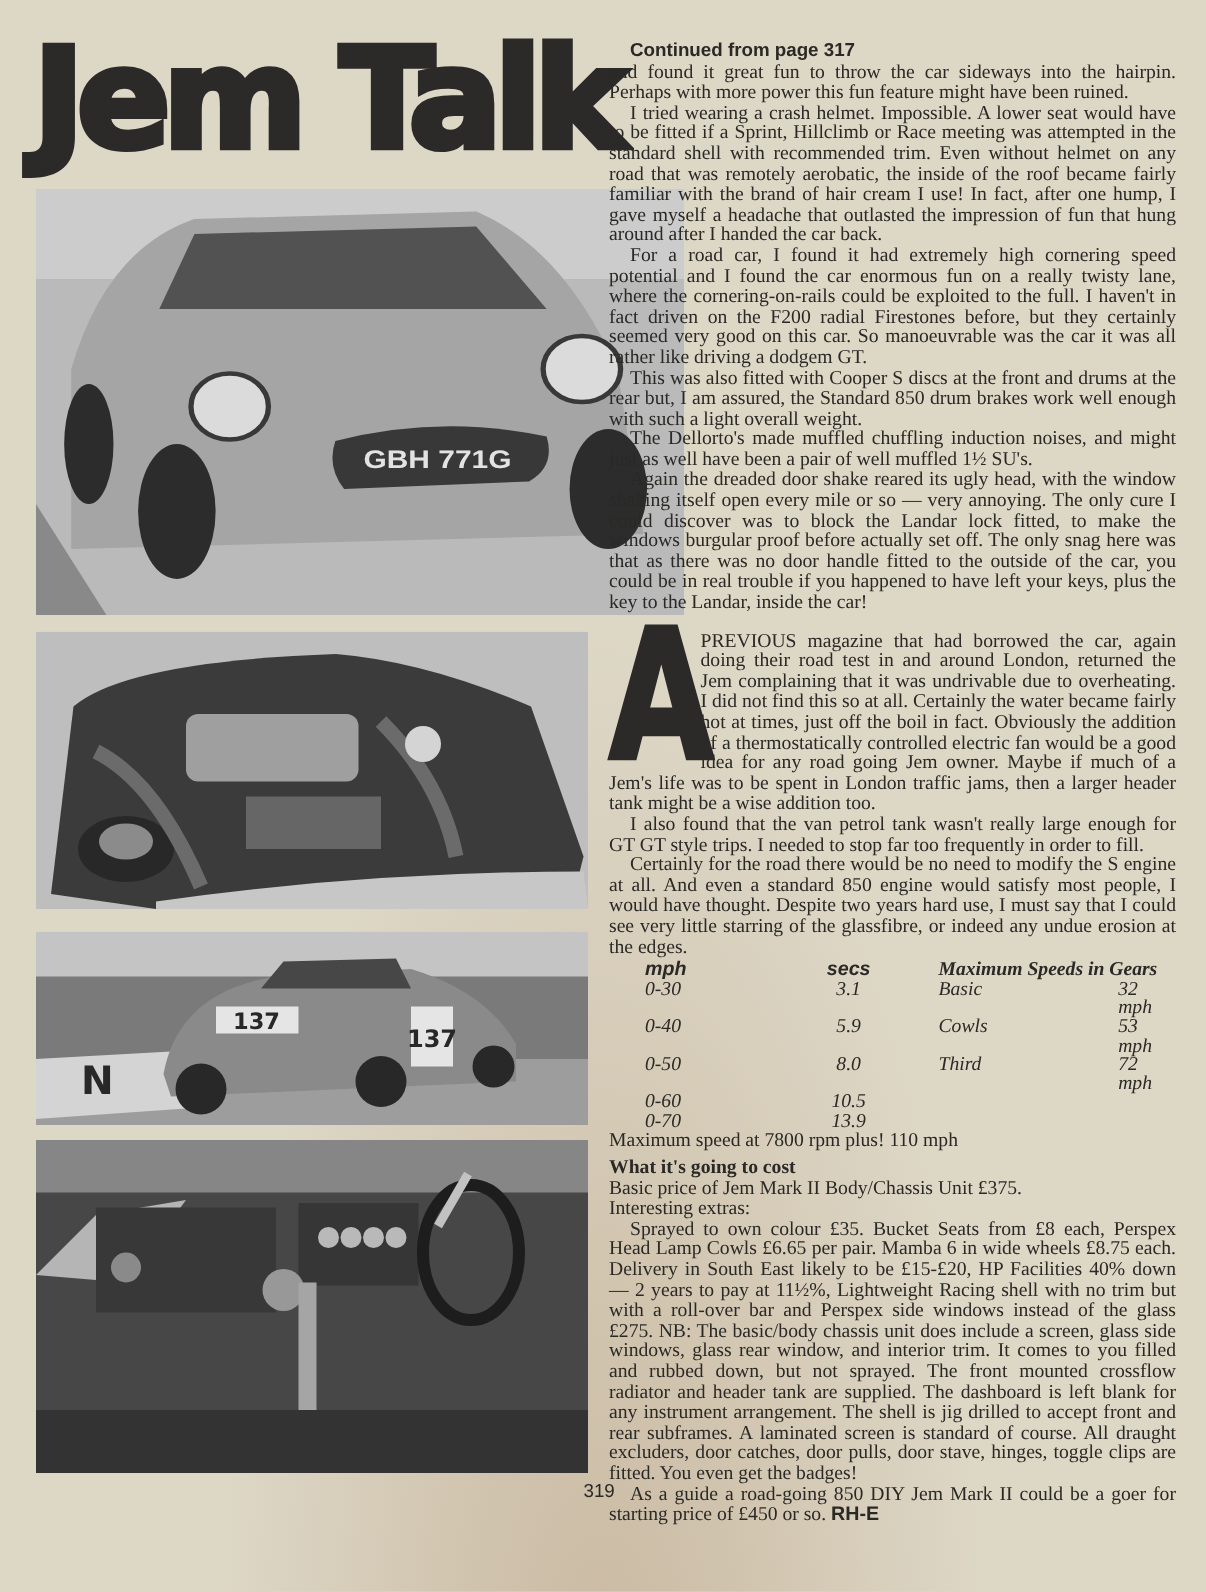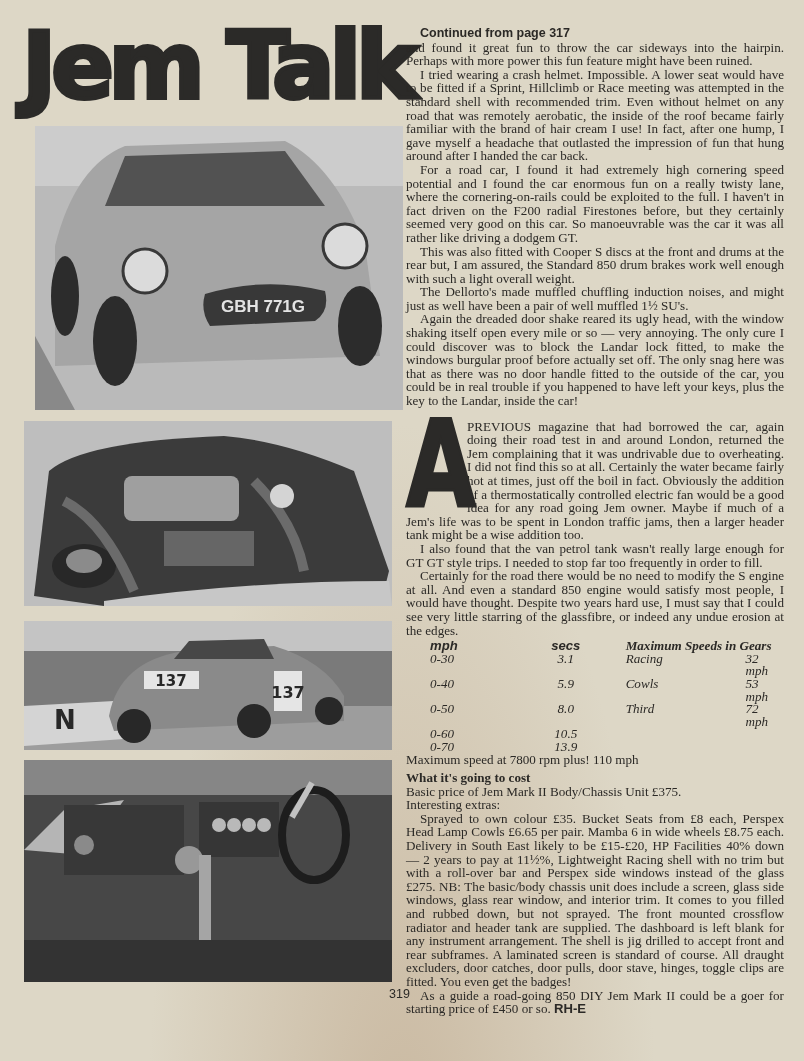--- a/index.html
+++ b/index.html
@@ -17,21 +17,21 @@
     font-weight: 900; font-size: 88px; letter-spacing: -5px;
     line-height: 1; color: #2b2a28;
     transform: scaleX(1.05) scaleY(1.05); transform-origin: left top;
     -webkit-text-stroke: 4px #2b2a28;
   }
   .photo {
     position: absolute; overflow: hidden;
     filter: grayscale(1);
   }
   .photo svg { width: 100%; height: 100%; display: block; }
-  #photo1 { left: 35px; top: 126px; width: 368px; height: 284px; }
+  #photo1 { left: 24px; top: 126px; width: 432px; height: 284px; }
   #photo2 { left: 24px; top: 421px; width: 368px; height: 185px; }
   #photo3 { left: 24px; top: 621px; width: 368px; height: 129px; }
   #photo4 { left: 24px; top: 760px; width: 368px; height: 222px; }
 
   .col {
     position: absolute; left: 406px; top: 27px; width: 378px;
     font-size: 13.1px; line-height: 13.6px; text-align: justify;
   }
   .col p { margin: 0; text-indent: 14px; }
   .col p.noindent { text-indent: 0; }
@@ -158,21 +158,21 @@
   <table class="perf" style="margin-top:3px;">
     <tbody>
         <tr>
       <td class="c-mph th-sans">mph</td>
       <td class="c-secs th-sans">secs</td>
       <td class="th-serif" colspan="2">Maximum Speeds in Gears</td>
     </tr>
     <tr>
       <td class="c-mph">0-30</td>
       <td class="c-secs">3.1</td>
-      <td class="c-gear">Racing</td>
+      <td class="c-gear">Basic</td>
       <td class="c-spd">32 mph</td>
     </tr>
     <tr>
       <td class="c-mph">0-40</td>
       <td class="c-secs">5.9</td>
       <td class="c-gear">Cowls</td>
       <td class="c-spd">53 mph</td>
     </tr>
     <tr>
       <td class="c-mph">0-50</td>

